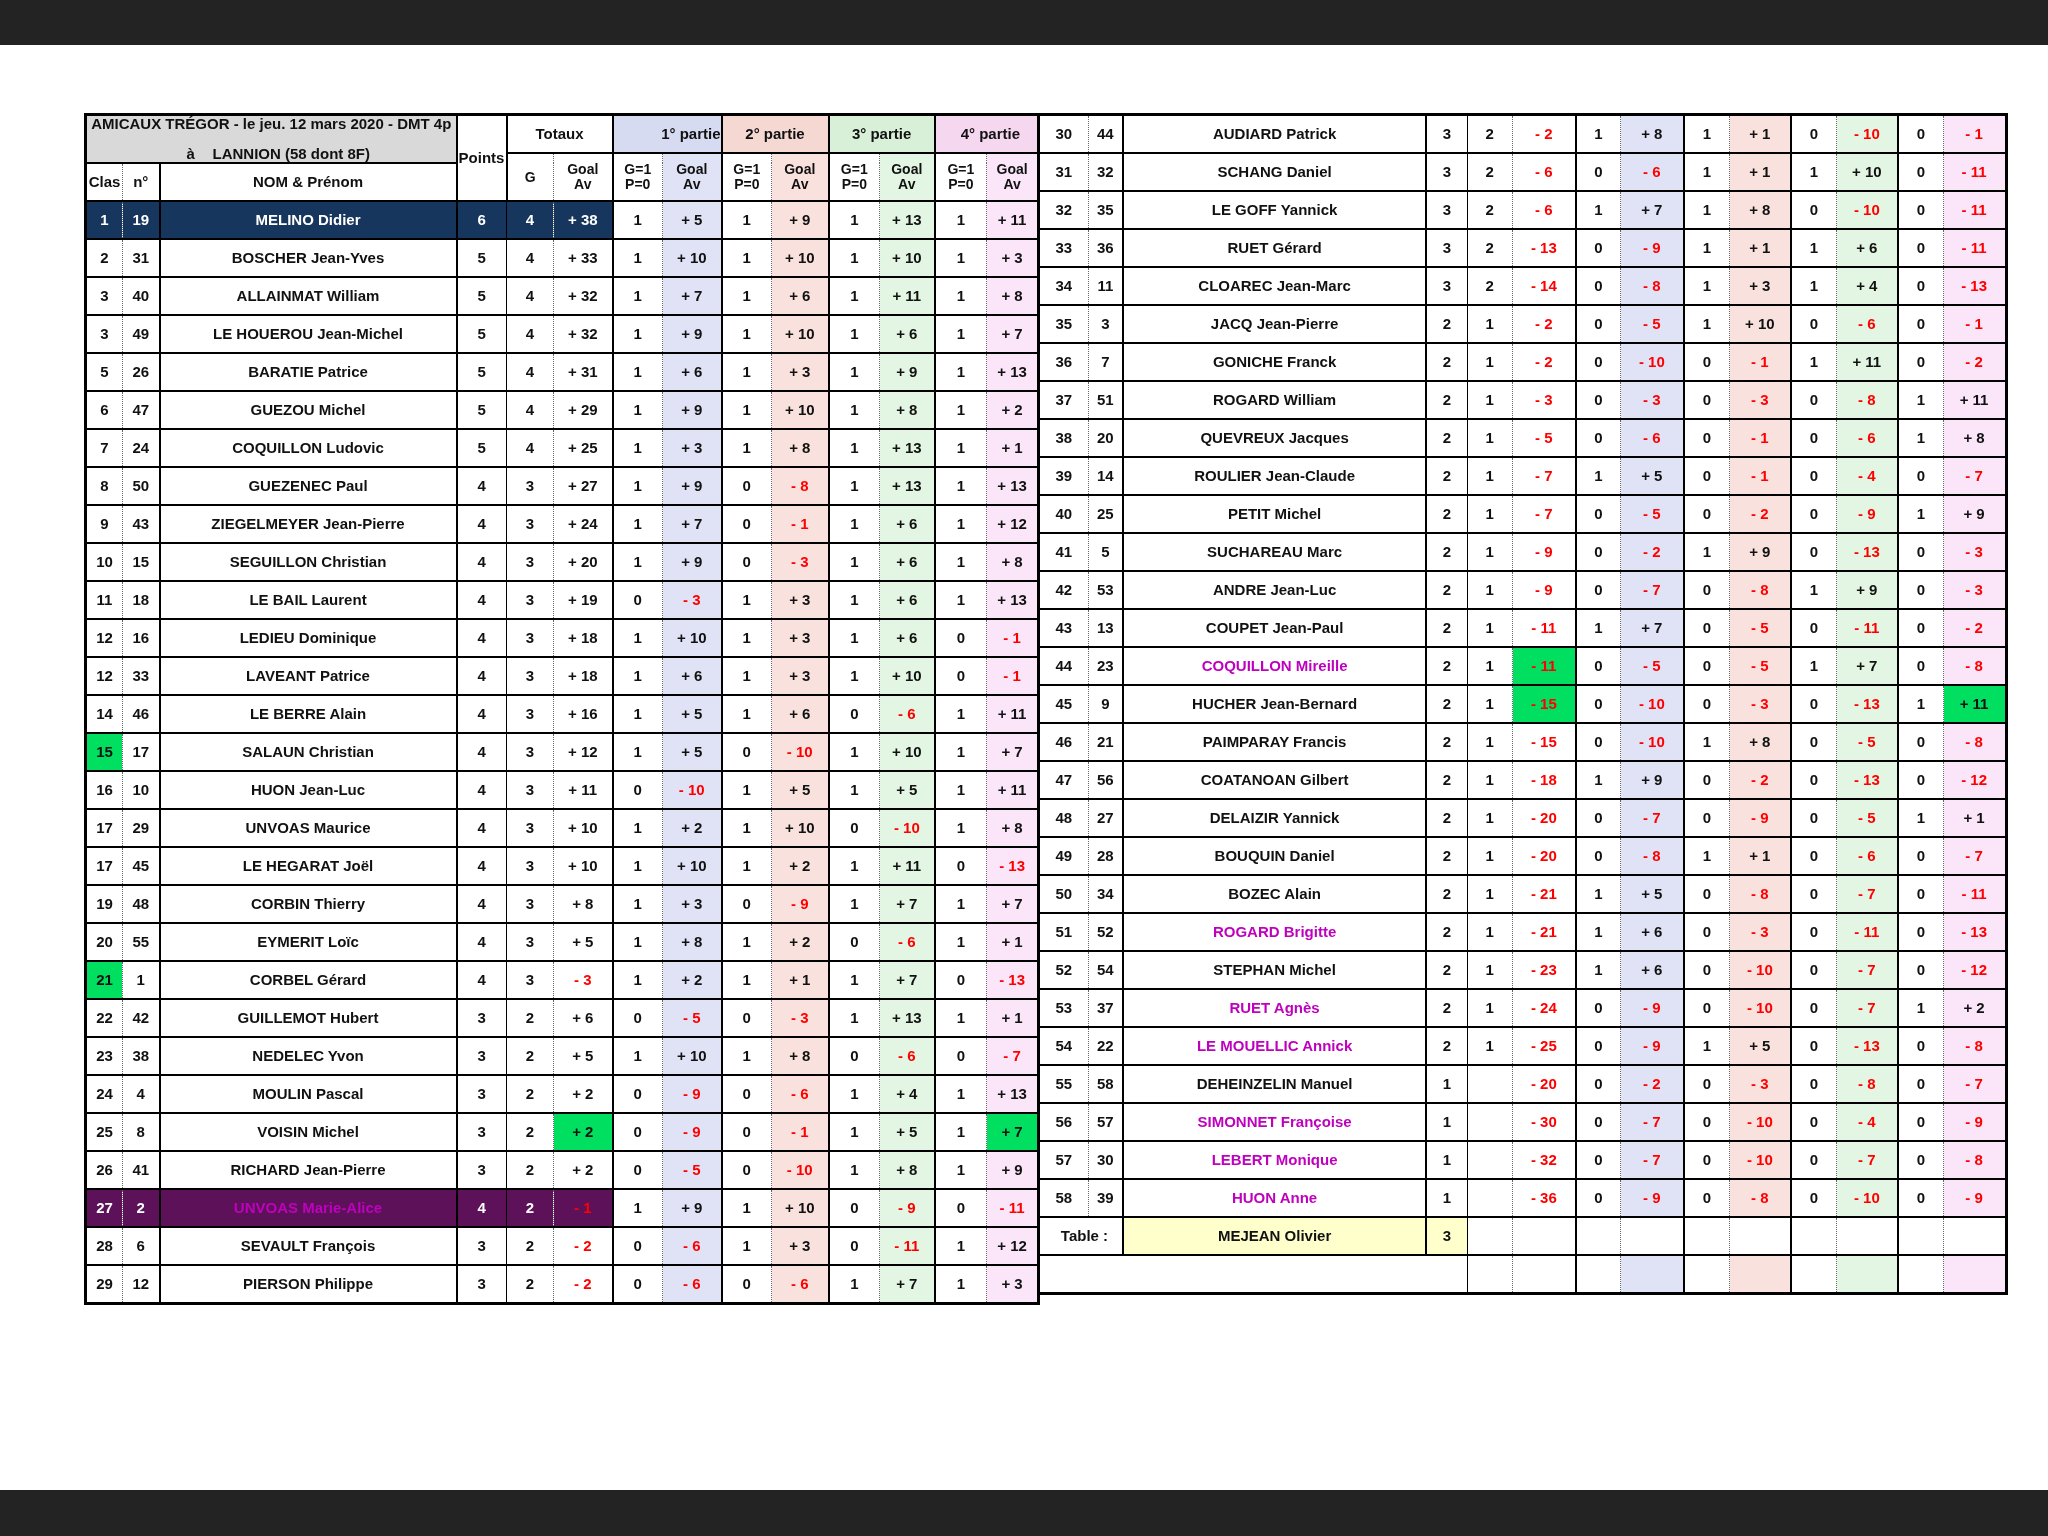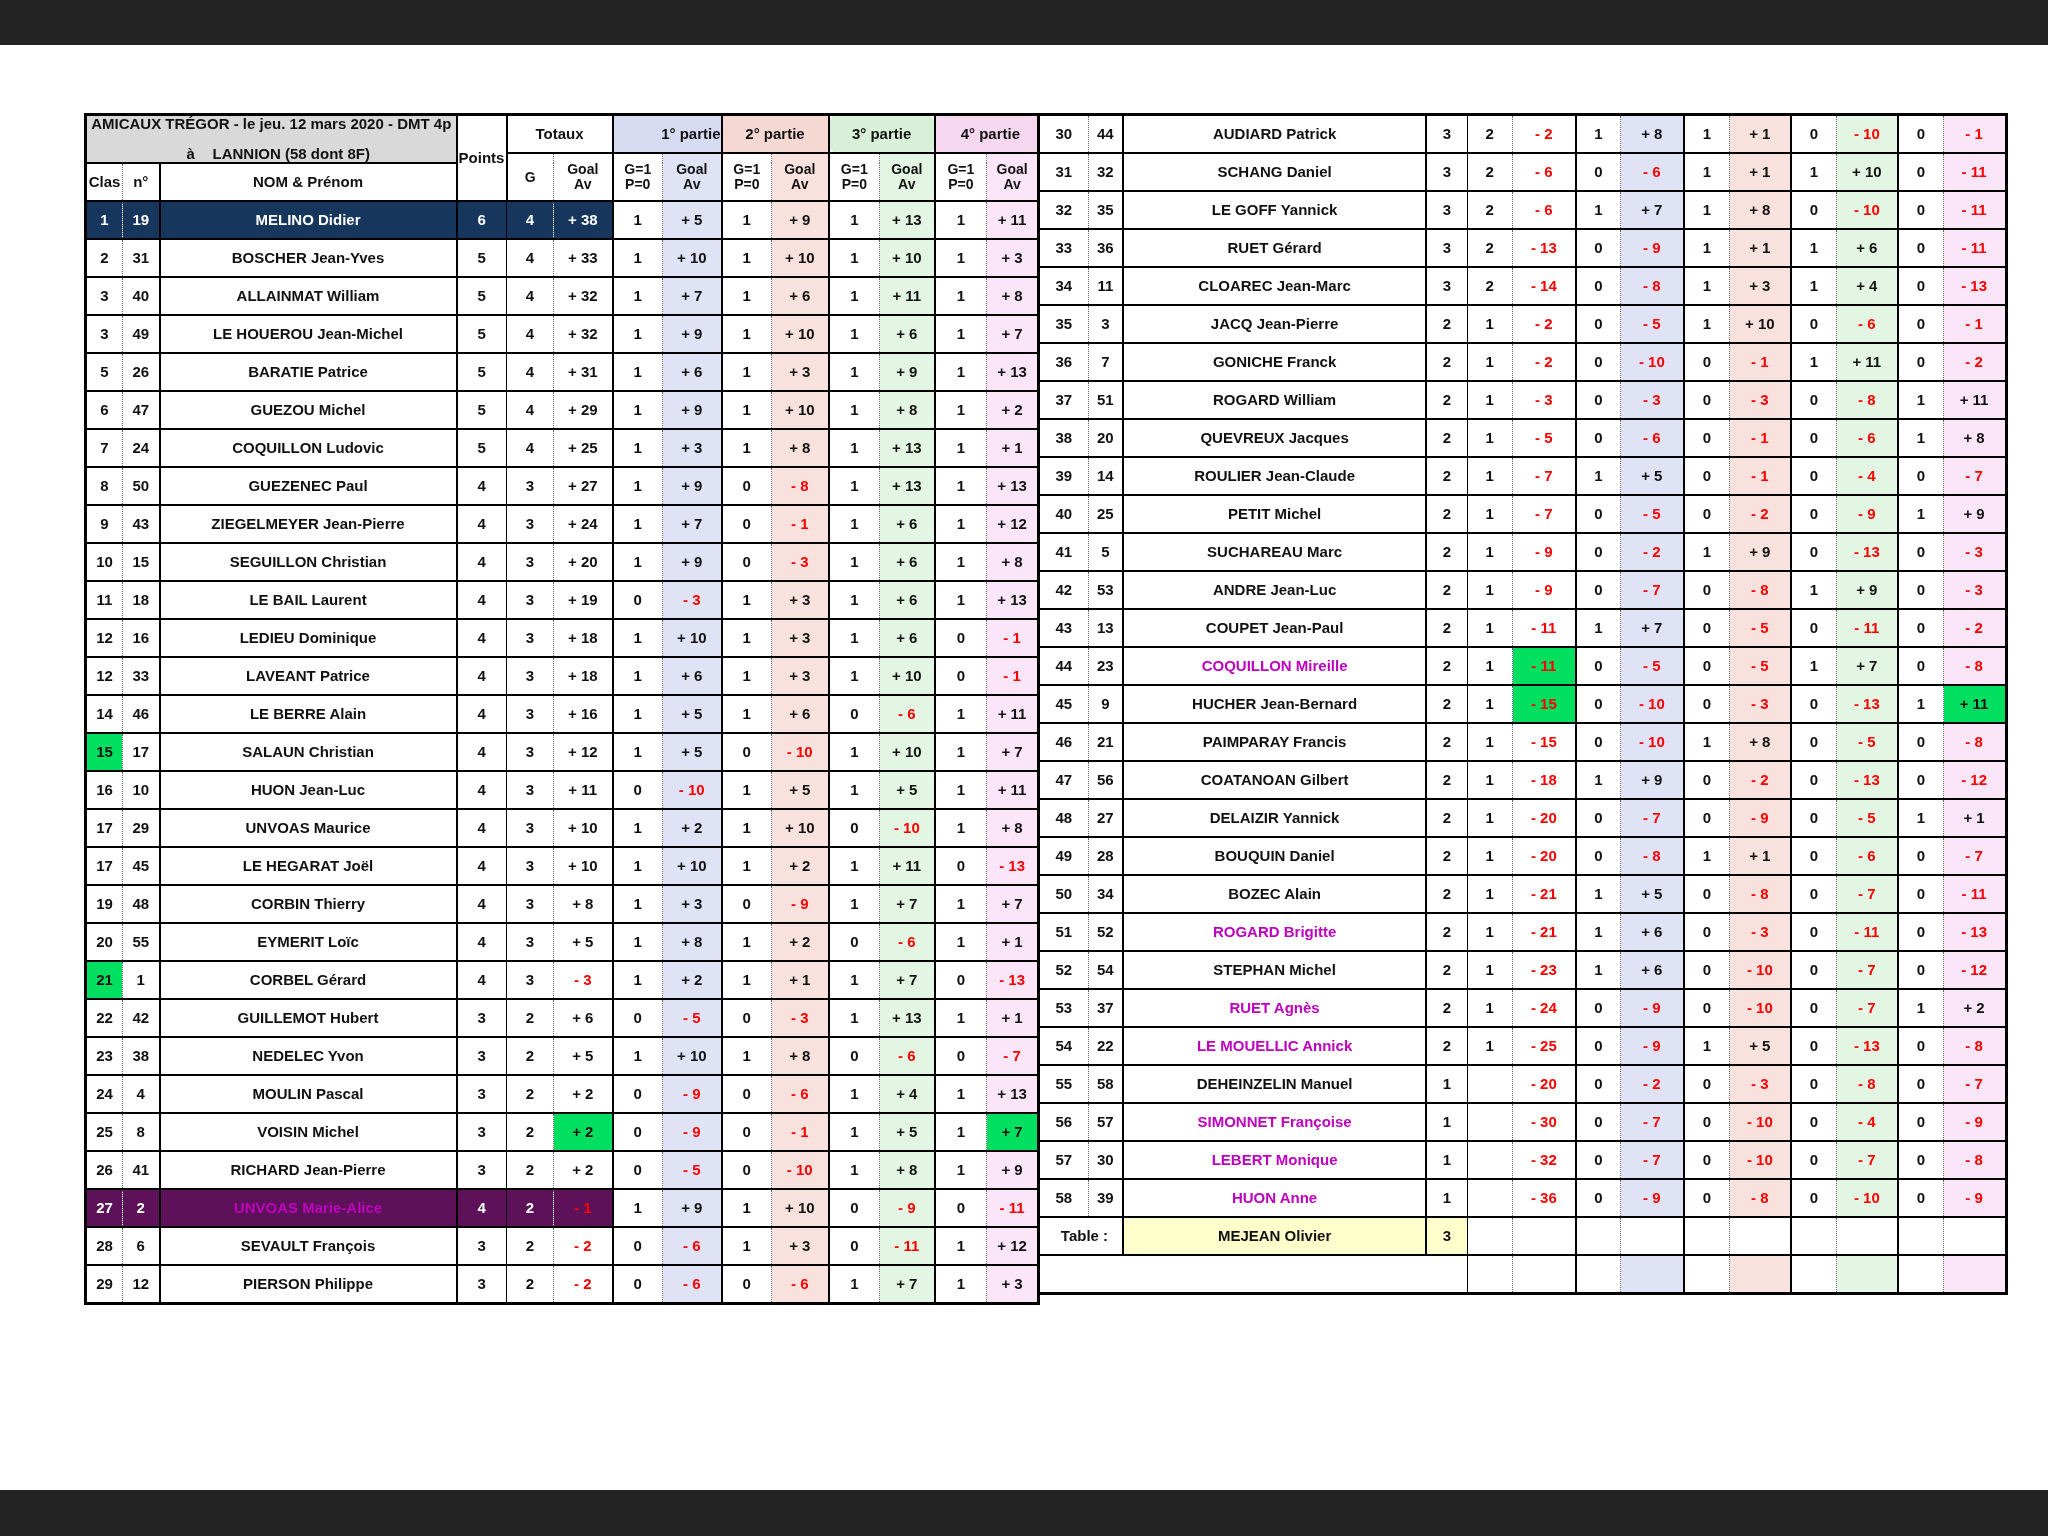--- a/index.html
+++ b/index.html
@@ -30,21 +30,21 @@
   .bd{border-left:1px dotted #666;}
 
   
   .t1{background:var(--tint1,#e0e3f6);}
   .t2{background:var(--tint2,#f9e2de);}
   .t3{background:var(--tint3,#e3f5e3);}
   .t4{background:var(--tint4,#fae6f8);}
   
   .h1{background:var(--htint1,#d7dbf2);text-align:right;}
   .h2{background:var(--htint2,#f5d8d2);}
-  .h3{background:var(--htint3,#d7f0d7);border-radius:9px;}
+  .h3{background:var(--htint3,#d7f0d7);}
   .h4{background:var(--htint4,#f5d7f0);padding-left:8px;}
 
   .grayhdr{background:var(--grayhdr,#d9d9d9);}
   .yellow{background:var(--yellow,#ffffcc);}
   .green{background:var(--green,#00df60);}
   .navy{background:var(--navy,#17365d);color:#fff;}
   .purple{background:var(--purple,#5c1158);color:#fff;}
   .fem{color:var(--female,#bf00bf);}
   .neg{color:var(--negative,#ff0000);}
 

